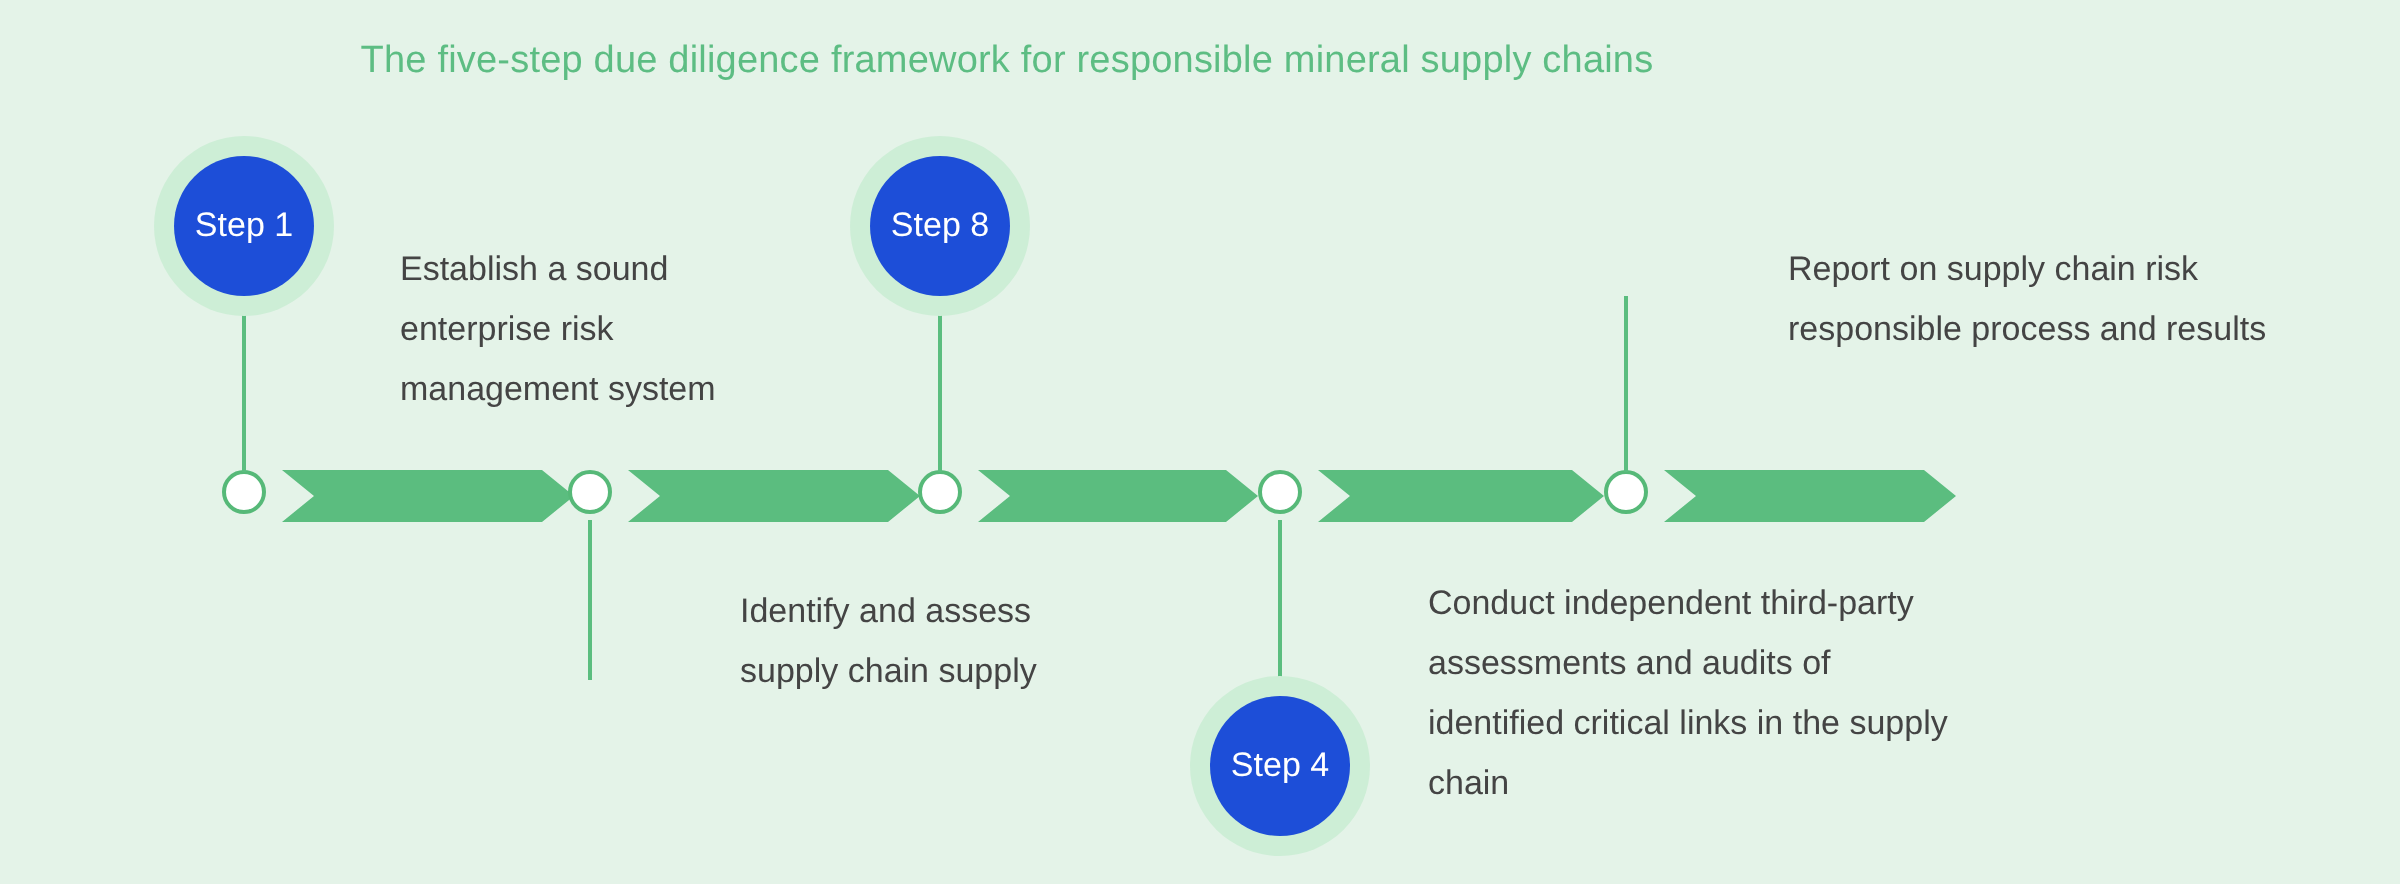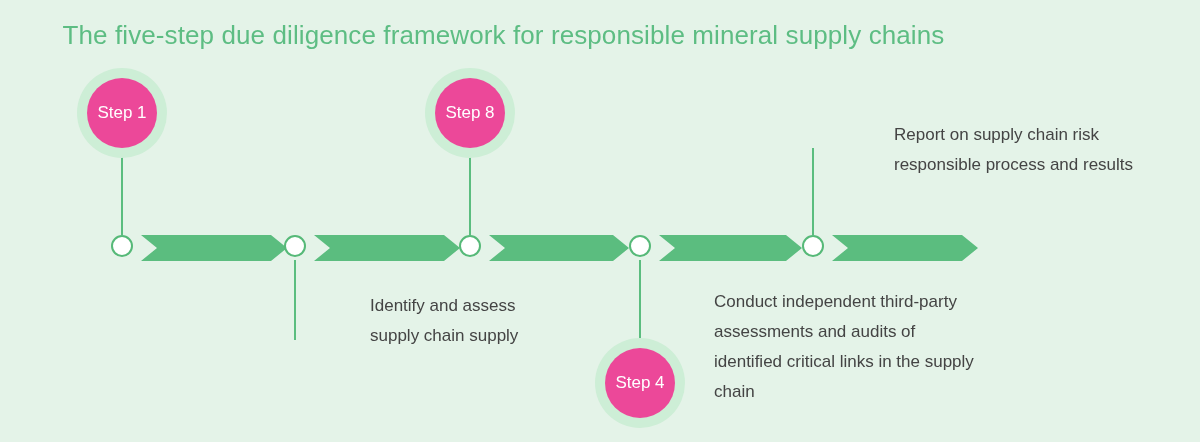--- a/index.html
+++ b/index.html
@@ -20,21 +20,21 @@
     height: 442px;
   }
 
   
   .title {
     position: absolute;
     left: 0;
     top: 20px;
     width: 1007px;
     text-align: center;
-    font-size: 26px;
+    font-size: 19px;
     color: #5dbd83;
     letter-spacing: 0.1px;
     white-space: nowrap;
   }
 
   
   .timeline {
     position: absolute;
     left: 0;
     top: 225px;
@@ -74,21 +74,21 @@
     border-radius: 50%;
     background: #cdeed6;
     display: flex;
     align-items: center;
     justify-content: center;
   }
   .step-badge .disc {
     width: 70px;
     height: 70px;
     border-radius: 50%;
-    background: #ec4899;
+    background: #1d4ed8;
     display: flex;
     align-items: center;
     justify-content: center;
   }
   .step-badge .disc span {
     color: #ffffff;
     font-size: 17px;
     white-space: nowrap;
   }
 
@@ -128,20 +128,21 @@
   <div class="stem" style="left:294px; top:260px; height:80px;"></div>
   <div class="stem" style="left:469px; top:148px; height:88px;"></div>
   <div class="stem" style="left:639px; top:260px; height:80px;"></div>
   <div class="stem" style="left:812px; top:148px; height:88px;"></div>
 
   <div class="step-badge" style="left:77px; top:68px;">
     <div class="disc">
       <span>Step 1</span>
     </div>
   </div>
+  <div class="desc" style="left:200px; top:120px; width:195px;">Establish a sound enterprise risk management system</div>
 
   <div class="desc" style="left:370px; top:291px; width:190px;">Identify and assess supply chain supply</div>
 
   <div class="step-badge" style="left:425px; top:68px;">
     <div class="disc">
       <span>Step 8</span>
     </div>
   </div>
 
   <div class="step-badge" style="left:595px; top:338px;">

